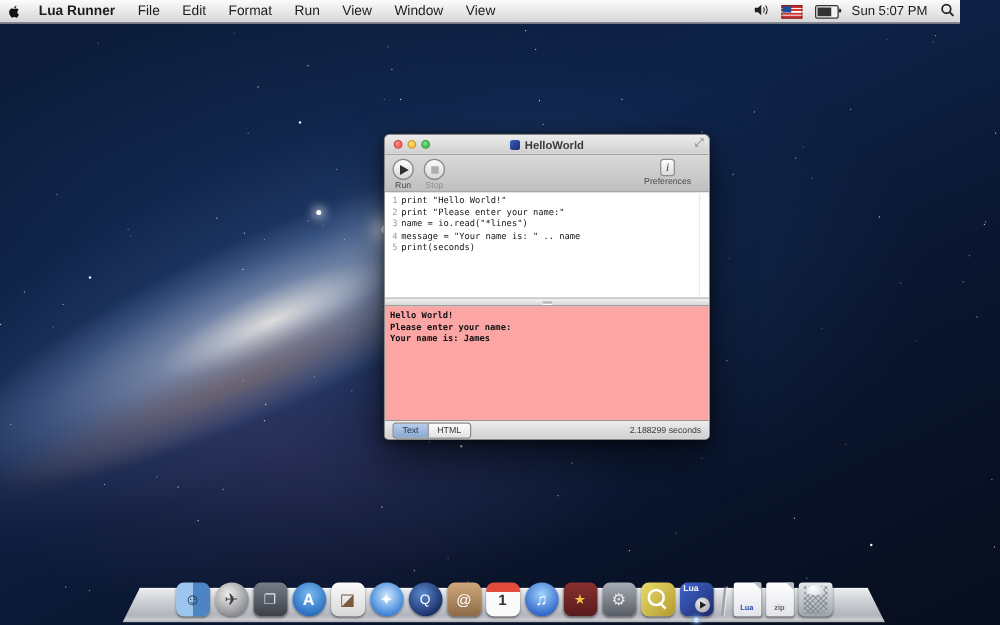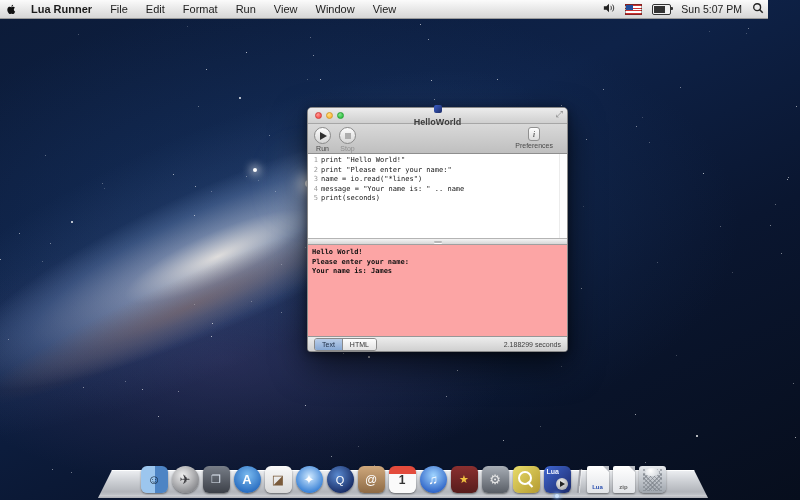--- a/index.html
+++ b/index.html
@@ -50,21 +50,21 @@
     box-shadow:0 14px 34px rgba(0,0,0,.6),0 2px 8px rgba(0,0,0,.45);
     border:1px solid rgba(40,40,40,.55);box-sizing:border-box;display:flex;flex-direction:column;}
   .titlebar{height:15px;flex:0 0 15px;border-radius:4px 4px 0 0;position:relative;
     background:linear-gradient(#ececec,#cfcfcf);border-bottom:1px solid #a6a6a6;
     display:flex;align-items:center;justify-content:center;}
   .lights{position:absolute;left:7px;top:4px;display:flex;gap:4px;}
   .light{width:7px;height:7px;border-radius:50%;box-sizing:border-box;}
   .light.close{background:radial-gradient(circle at 35% 30%,#ff9a96,#fc5753 70%);border:1px solid #d0403c;}
   .light.min{background:radial-gradient(circle at 35% 30%,#ffe084,#fdbc40 70%);border:1px solid #d49a2a;}
   .light.zoom{background:radial-gradient(circle at 35% 30%,#8ae08f,#34c749 70%);border:1px solid #2aa136;}
-  .wtitle{font-size:9px;font-weight:bold;color:#3c3c3c;display:flex;align-items:center;gap:4px;flex-direction:column;}
+  .wtitle{font-size:9px;font-weight:bold;color:#3c3c3c;display:flex;align-items:center;gap:4px;}
   .doc-ico{width:8px;height:8px;border-radius:2px;background:linear-gradient(135deg,#3a5fc8,#1c2b66);display:inline-block;}
   .fs-arrows{position:absolute;right:4px;top:1px;font-size:9px;color:#777;}
 
   .toolbar{height:30px;flex:0 0 30px;background:linear-gradient(#d9d9d9,#bfbfbf);
     border-bottom:1px solid #8e8e8e;display:flex;align-items:flex-start;padding:3px 6px 0 6px;box-sizing:border-box;}
   .tb-btn{display:flex;flex-direction:column;align-items:center;margin-right:8px;}
   .tb-circle{width:17px;height:17px;border-radius:50%;border:1px solid #8a8a8a;box-sizing:border-box;
     background:linear-gradient(#fdfdfd,#d6d6d6);display:flex;align-items:center;justify-content:center;}
   .play-tri{width:0;height:0;border-left:7px solid #2f2f2f;border-top:4.5px solid transparent;border-bottom:4.5px solid transparent;margin-left:2px;}
   .stop-sq{width:6px;height:6px;background:#aeaeae;}

